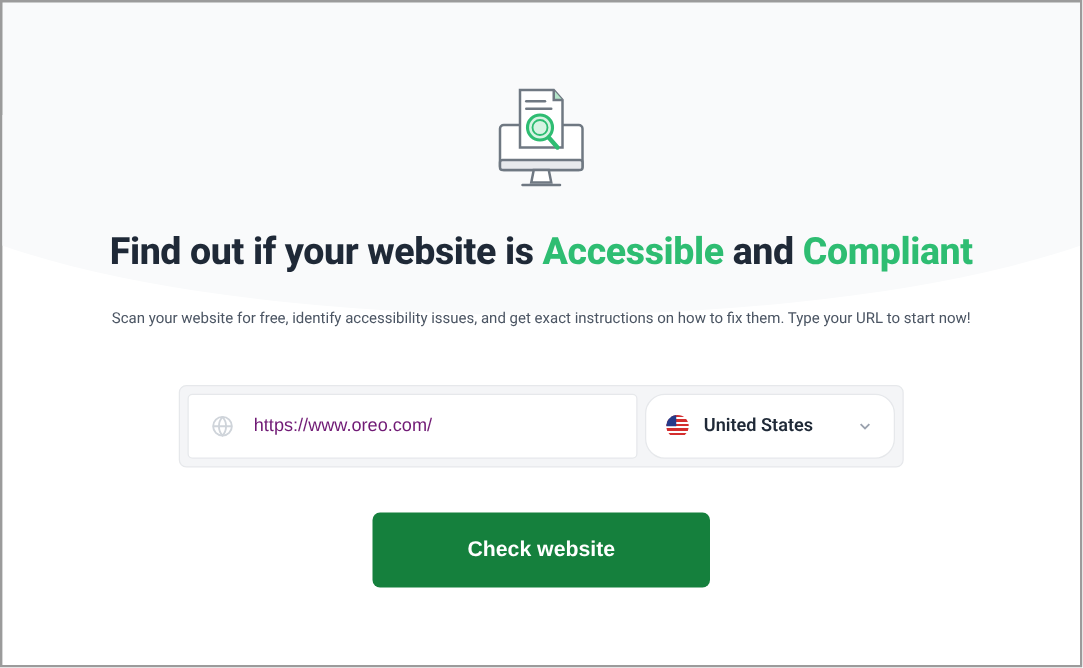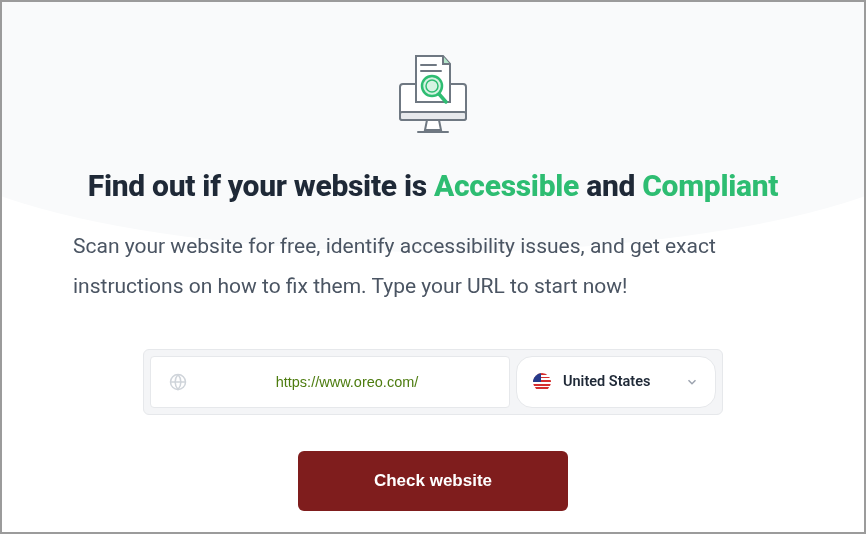--- a/index.html
+++ b/index.html
@@ -37,21 +37,21 @@
       height: 160px;
       background: #f9fafb;
       border-radius: 0 0 60% 60% / 0 0 100% 100%;
     }
     .content {
       position: relative;
       z-index: 1;
       display: flex;
       flex-direction: column;
       align-items: center;
-      padding-top: 48px;
+      padding-top: 64px;
     }
     .hero-icon {
       width: 80px;
       height: 90px;
       display: flex;
       align-items: center;
       justify-content: center;
       margin-bottom: 28px;
     }
     .headline {
@@ -59,23 +59,24 @@
       font-weight: 800;
       color: #1f2937;
       text-align: center;
       letter-spacing: -0.3px;
       margin-bottom: 24px;
     }
     .headline .accent {
       color: #2ebd72;
     }
     .subtitle {
-      font-size: 21px;
+      font-size: 12px;
       line-height: 1.9;
       color: #4b5563;
+      text-align: center;
       max-width: 720px;
       margin-bottom: 42px;
     }
     .form-row {
       width: 580px;
       height: 66px;
       background: #f4f5f7;
       border: 1px solid #e6e8eb;
       border-radius: 6px;
       padding: 6px;
@@ -94,24 +95,23 @@
     }
     .globe-icon-wrap {
       color: #cfd4da;
       display: flex;
       align-items: center;
     }
     .url-input {
       border: none;
       outline: none;
       font-size: 14.5px;
-      color: #4d7c0f;
+      color: #701a75;
       width: 100%;
       background: transparent;
-      text-align: center;
     }
     .url-input::placeholder {
       color: #b7bcc4;
     }
     .country-select {
       width: 200px;
       background: #ffffff;
       border: 1px solid #e6e8eb;
       border-left: 1px solid #e6e8eb;
       border-radius: 16px;
@@ -150,21 +150,21 @@
       flex: 1;
     }
     .chevron {
       color: #9ca3af;
       display: flex;
     }
     .cta-button {
       margin-top: 36px;
       width: 270px;
       height: 60px;
-      background: #7f1d1d;
+      background: #15803d;
       border: none;
       border-radius: 6px;
       color: #ffffff;
       font-size: 17px;
       font-weight: 700;
       cursor: pointer;
       display: flex;
       align-items: center;
       justify-content: center;
     }

